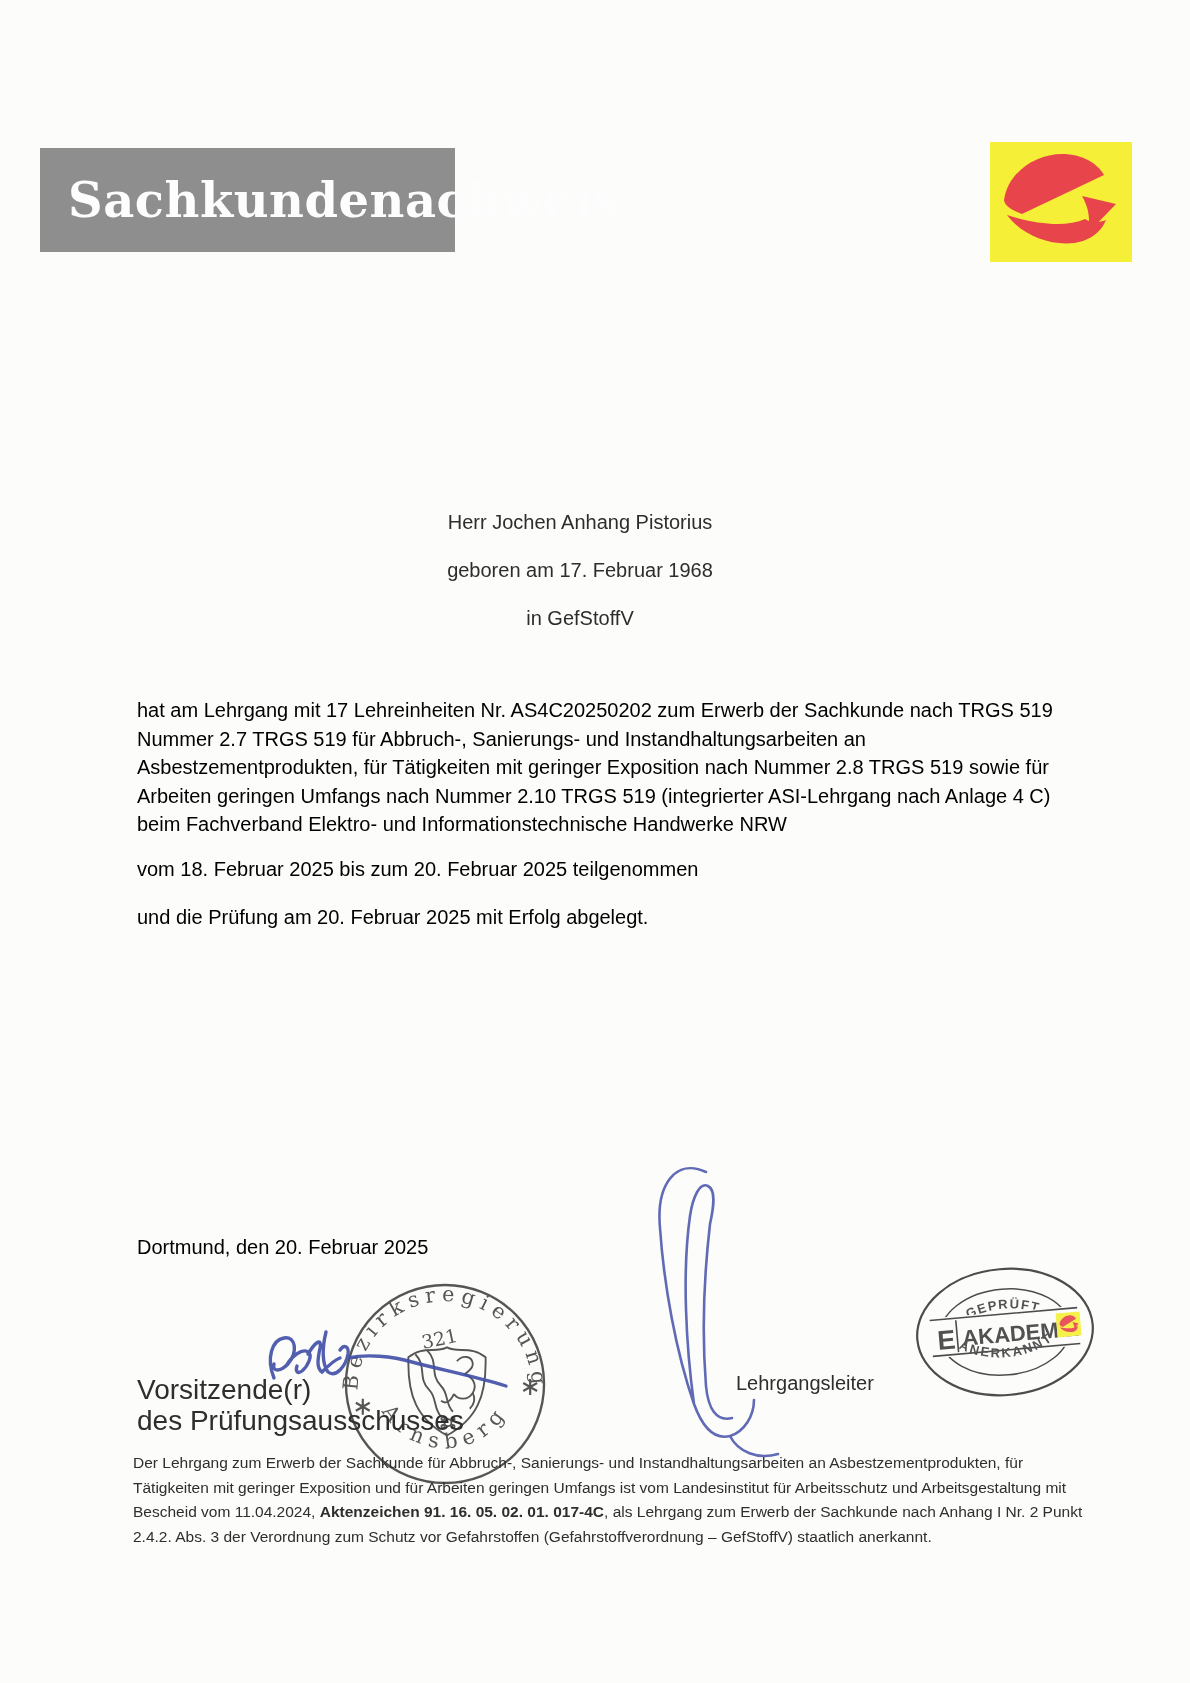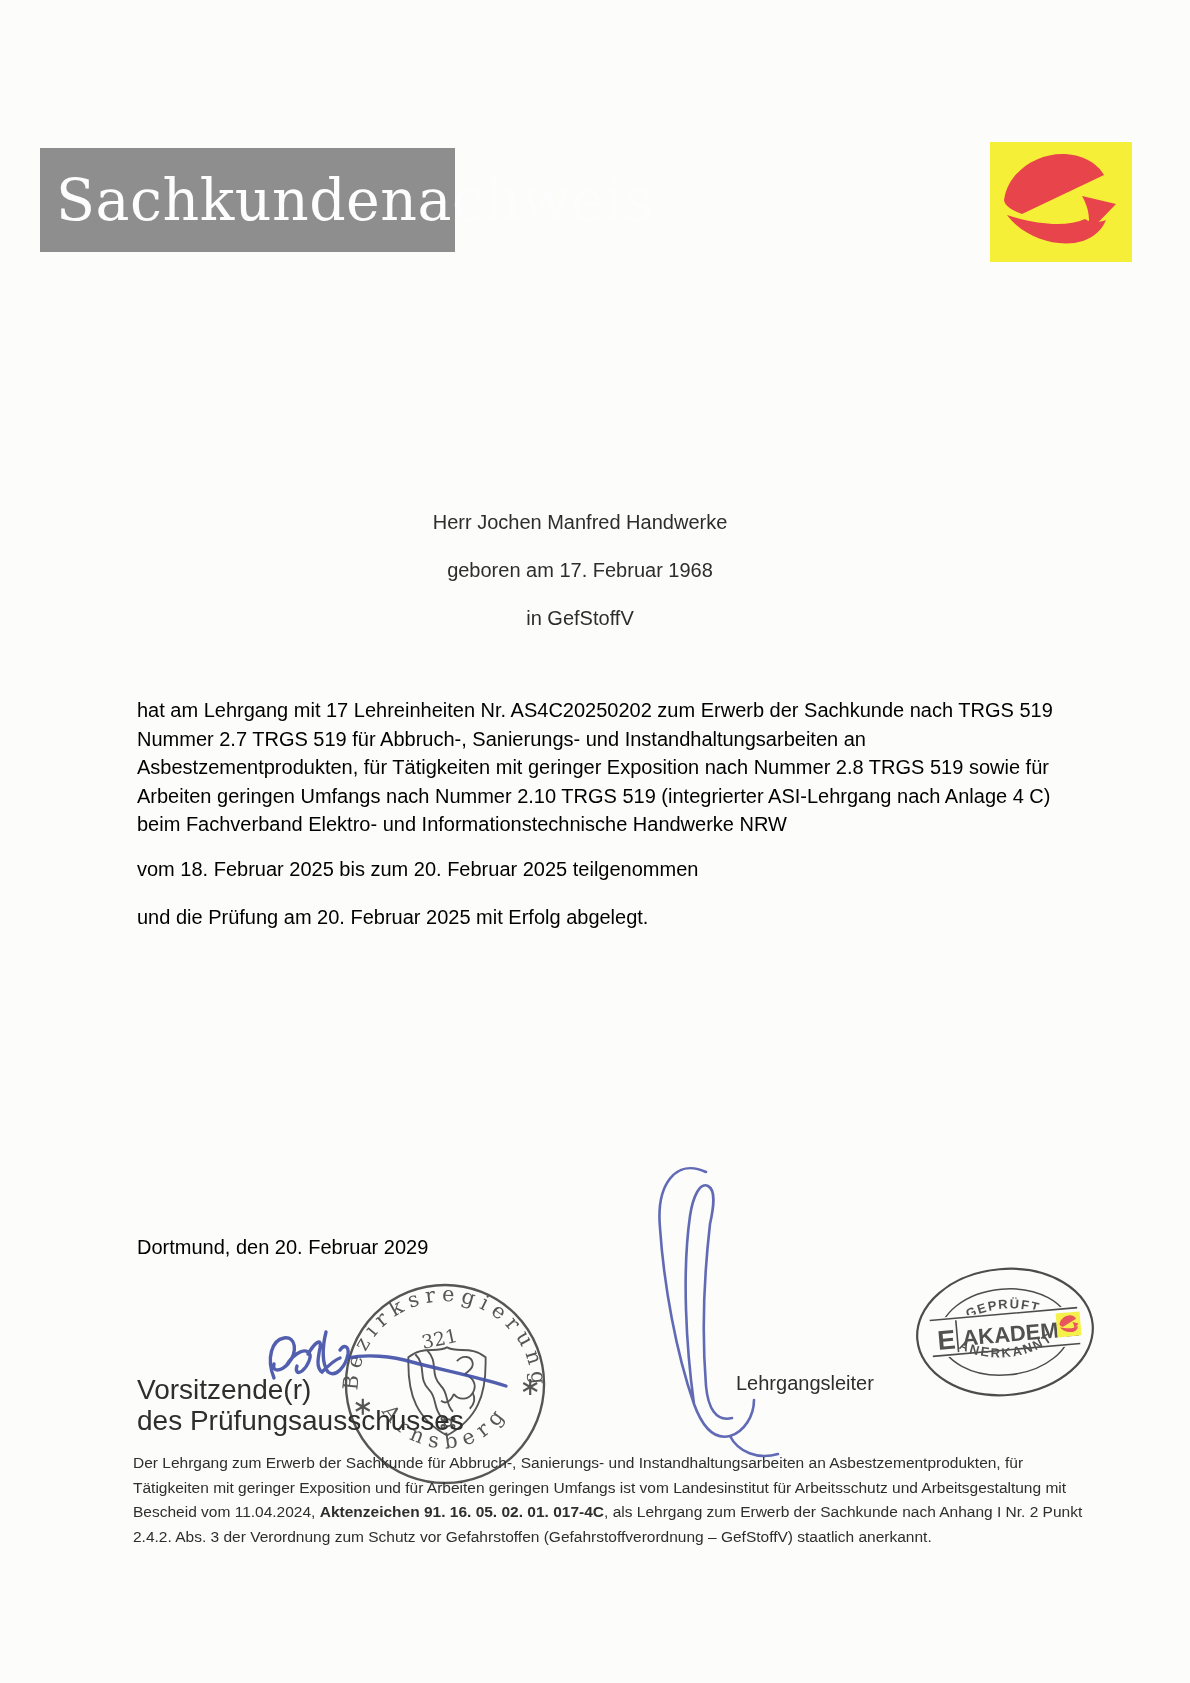--- a/index.html
+++ b/index.html
@@ -15,25 +15,25 @@
     color: #2d2d2d;
   }
   .title-banner {
     position: absolute;
     left: 40px; top: 148px;
     width: 415px; height: 104px;
     background: #8e8e8e;
   }
   .title-banner .title-text {
     font-family: "DejaVu Serif", serif;
-    font-weight: normal;
-    font-size: 57px;
+    font-weight: bold;
+    font-size: 48px;
     color: #fdfdfd;
     line-height: 104px;
-    padding-left: 16px;
+    padding-left: 28px;
     letter-spacing: 0.5px;
     white-space: nowrap;
   }
   .logo-box {
     position: absolute;
     left: 990px; top: 142px;
     width: 142px; height: 120px;
   }
   .recipient-block {
     position: absolute;
@@ -117,29 +117,29 @@
   <div class="logo-box">
     <svg width="142" height="120" viewBox="0 0 142 120">
       <rect x="0" y="0" width="142" height="120" fill="#f6ef38"></rect>
       <path d="M14,58 C18,30 46,12 72,12 C92,12 107,21 114,33 L32,72 C21,68 15,64 14,58 Z" fill="#e7444c"></path>
       <path d="M17,73 C33,95 67,107 93,99 C104,95 112,88 116,78 C108,81 101,81 95,77 C77,85 48,83 17,73 Z" fill="#e7444c"></path>
       <path d="M92,54 L126,62 L97,92 C101,79 99,66 92,54 Z" fill="#e7444c"></path>
     </svg>
   </div>
 
   <div class="recipient-block">
-    <div>Herr Jochen Manfred Handwerke</div>
+    <div>Herr Jochen Anhang Pistorius</div>
     <div>geboren am 17. Februar 1968</div>
     <div>in GefStoffV</div>
   </div>
 
   <div class="body-par p-course">hat am Lehrgang mit 17 Lehreinheiten Nr. AS4C20250202 zum Erwerb der Sachkunde nach TRGS 519 Nummer 2.7 TRGS 519 für Abbruch-, Sanierungs- und Instandhaltungsarbeiten an Asbestzementprodukten, für Tätigkeiten mit geringer Exposition nach Nummer 2.8 TRGS 519 sowie für Arbeiten geringen Umfangs nach Nummer 2.10 TRGS 519 (integrierter ASI-Lehrgang nach Anlage 4 C) beim Fachverband Elektro- und Informationstechnische Handwerke NRW</div>
   <div class="body-par p-participation">vom 18. Februar 2025 bis zum 20. Februar 2025 teilgenommen</div>
   <div class="body-par p-exam">und die Prüfung am 20. Februar 2025 mit Erfolg abgelegt.</div>
-  <div class="body-par p-place-date">Dortmund, den 20. Februar 2029</div>
+  <div class="body-par p-place-date">Dortmund, den 20. Februar 2025</div>
 
   <svg class="stamp-circle" viewBox="0 0 210 210">
     <defs>
       <path id="arcTop" d="M 28,152 A 88,88 0 1 1 182,152"></path>
       <path id="arcBottom" d="M 40,130 A 73,73 0 0 0 170,130"></path>
     </defs>
     <circle cx="105" cy="105" r="100" fill="none" stroke="#3f3f3f" stroke-width="2.4"></circle>
     <text font-family="DejaVu Serif, serif" font-size="21" letter-spacing="6">
       <textPath href="#arcTop" startOffset="50%" text-anchor="middle">Bezirksregierung</textPath>
     </text>

